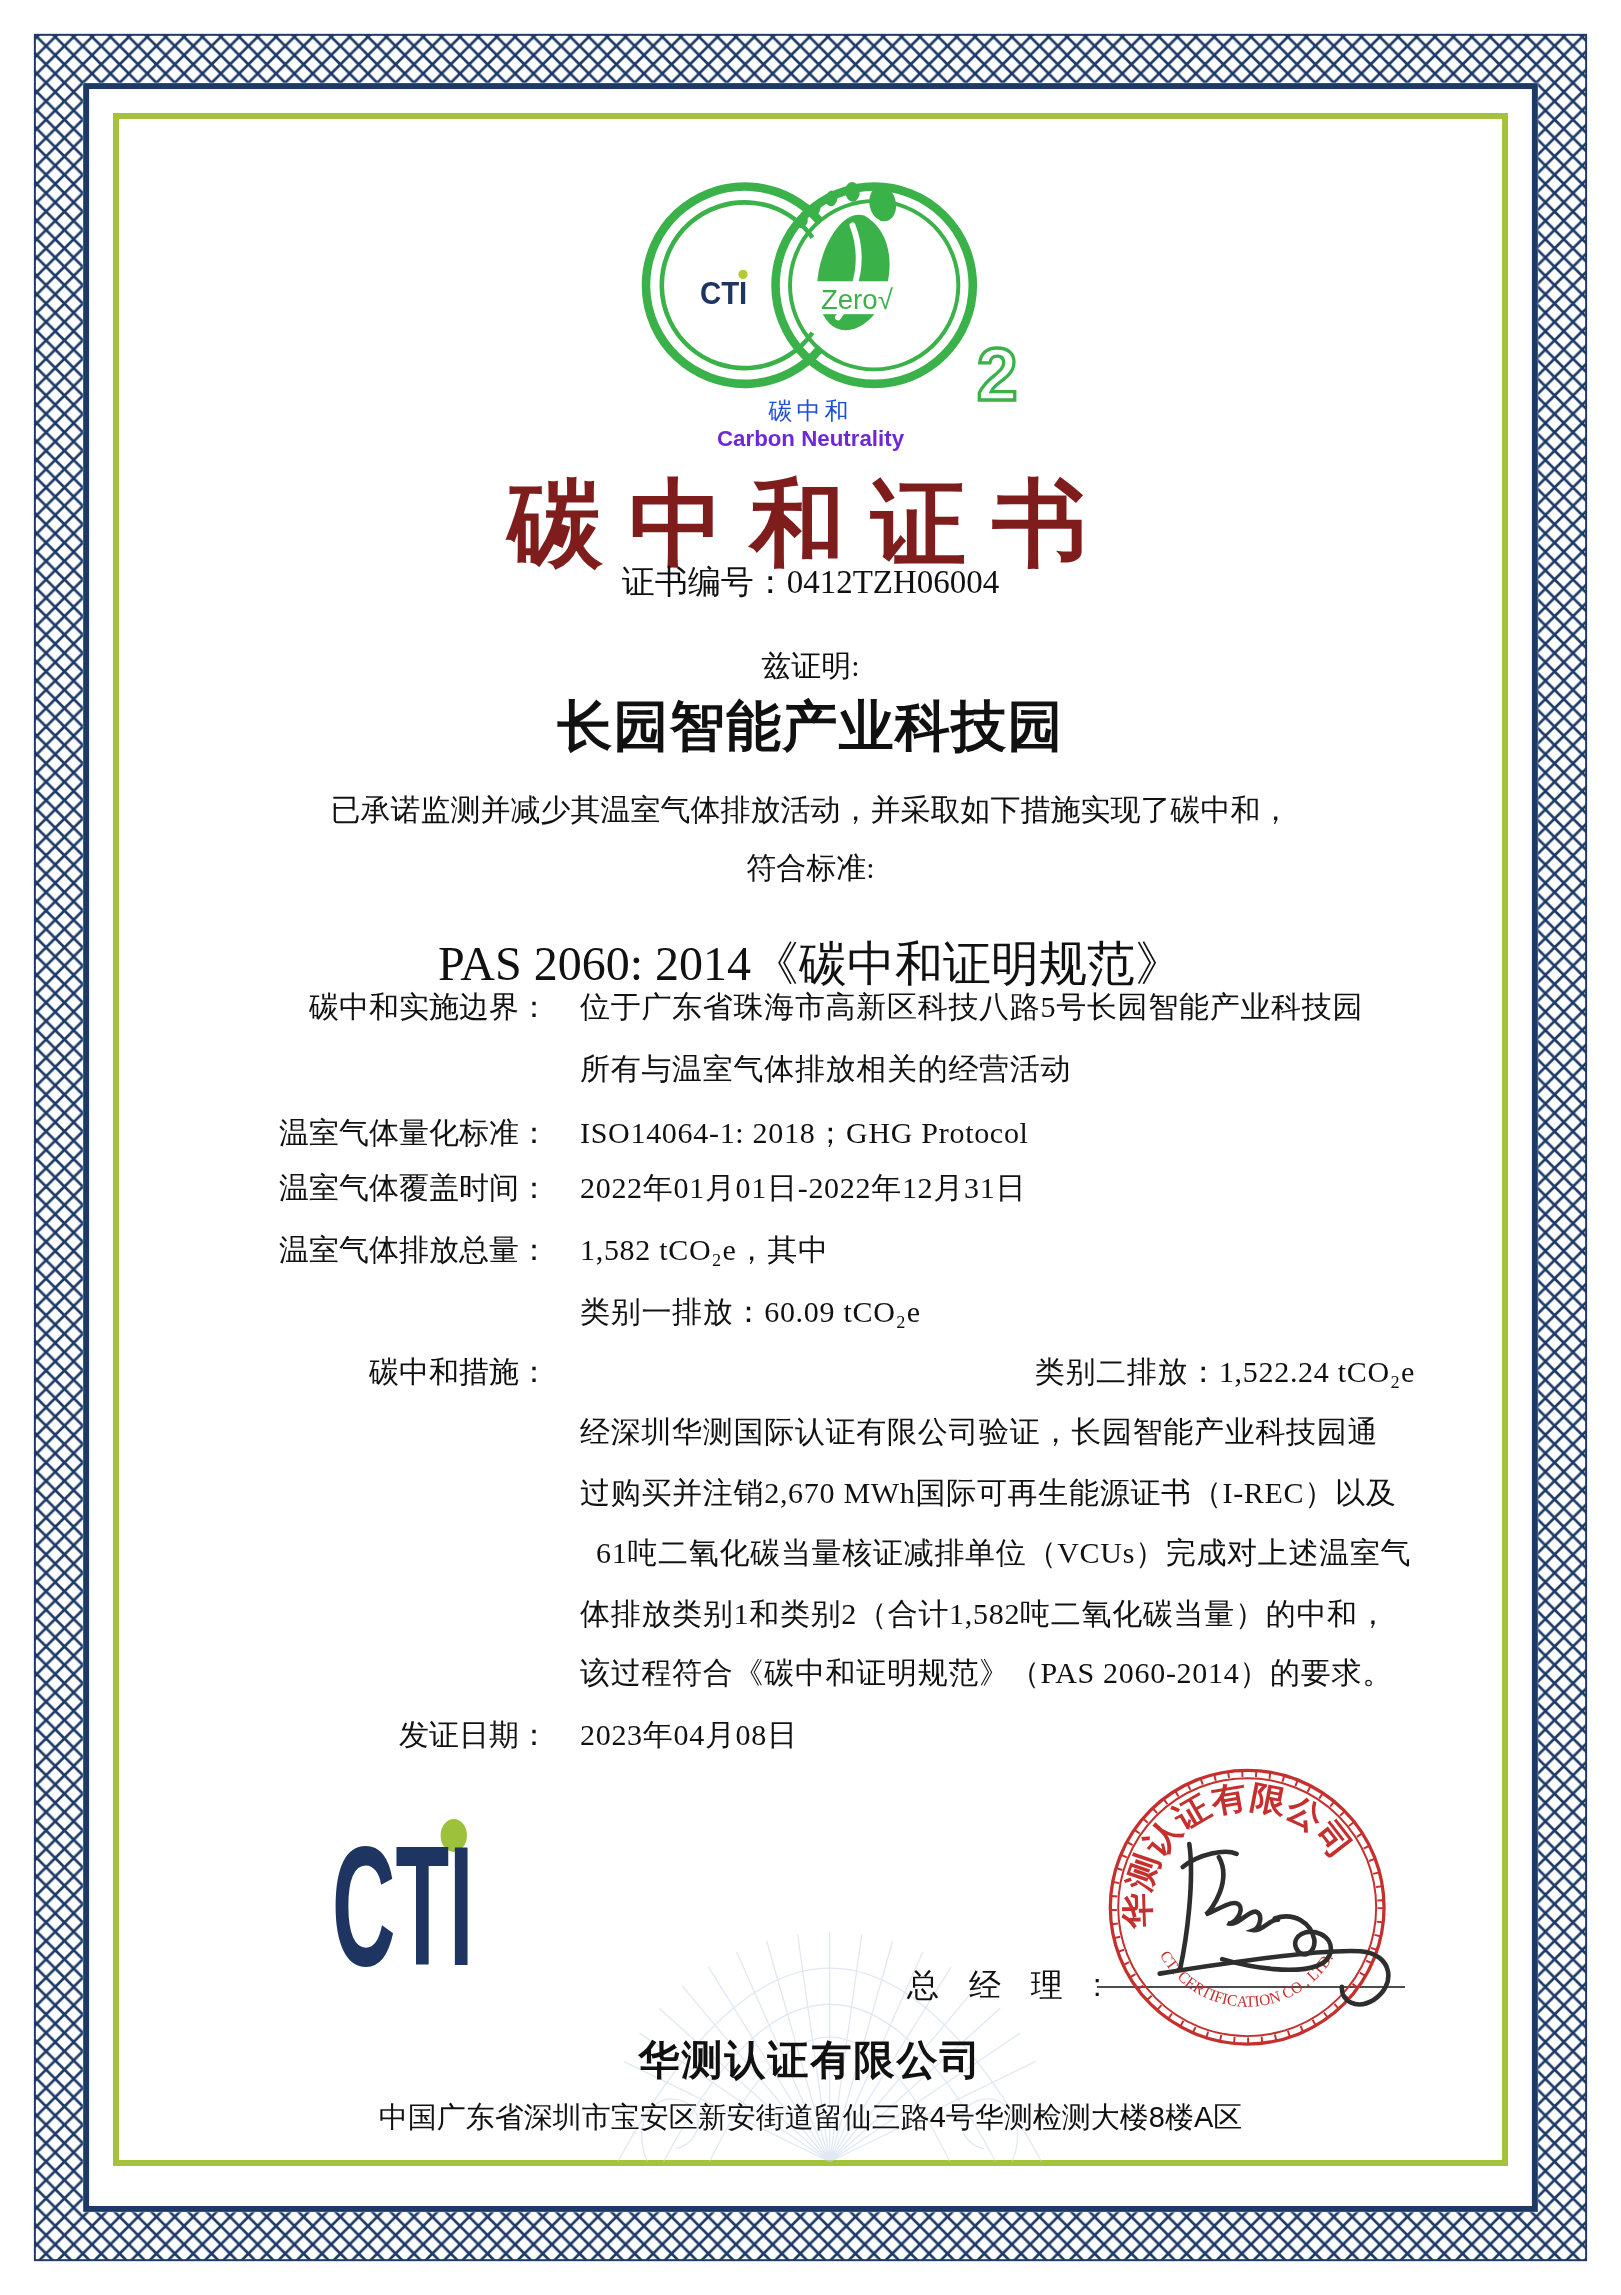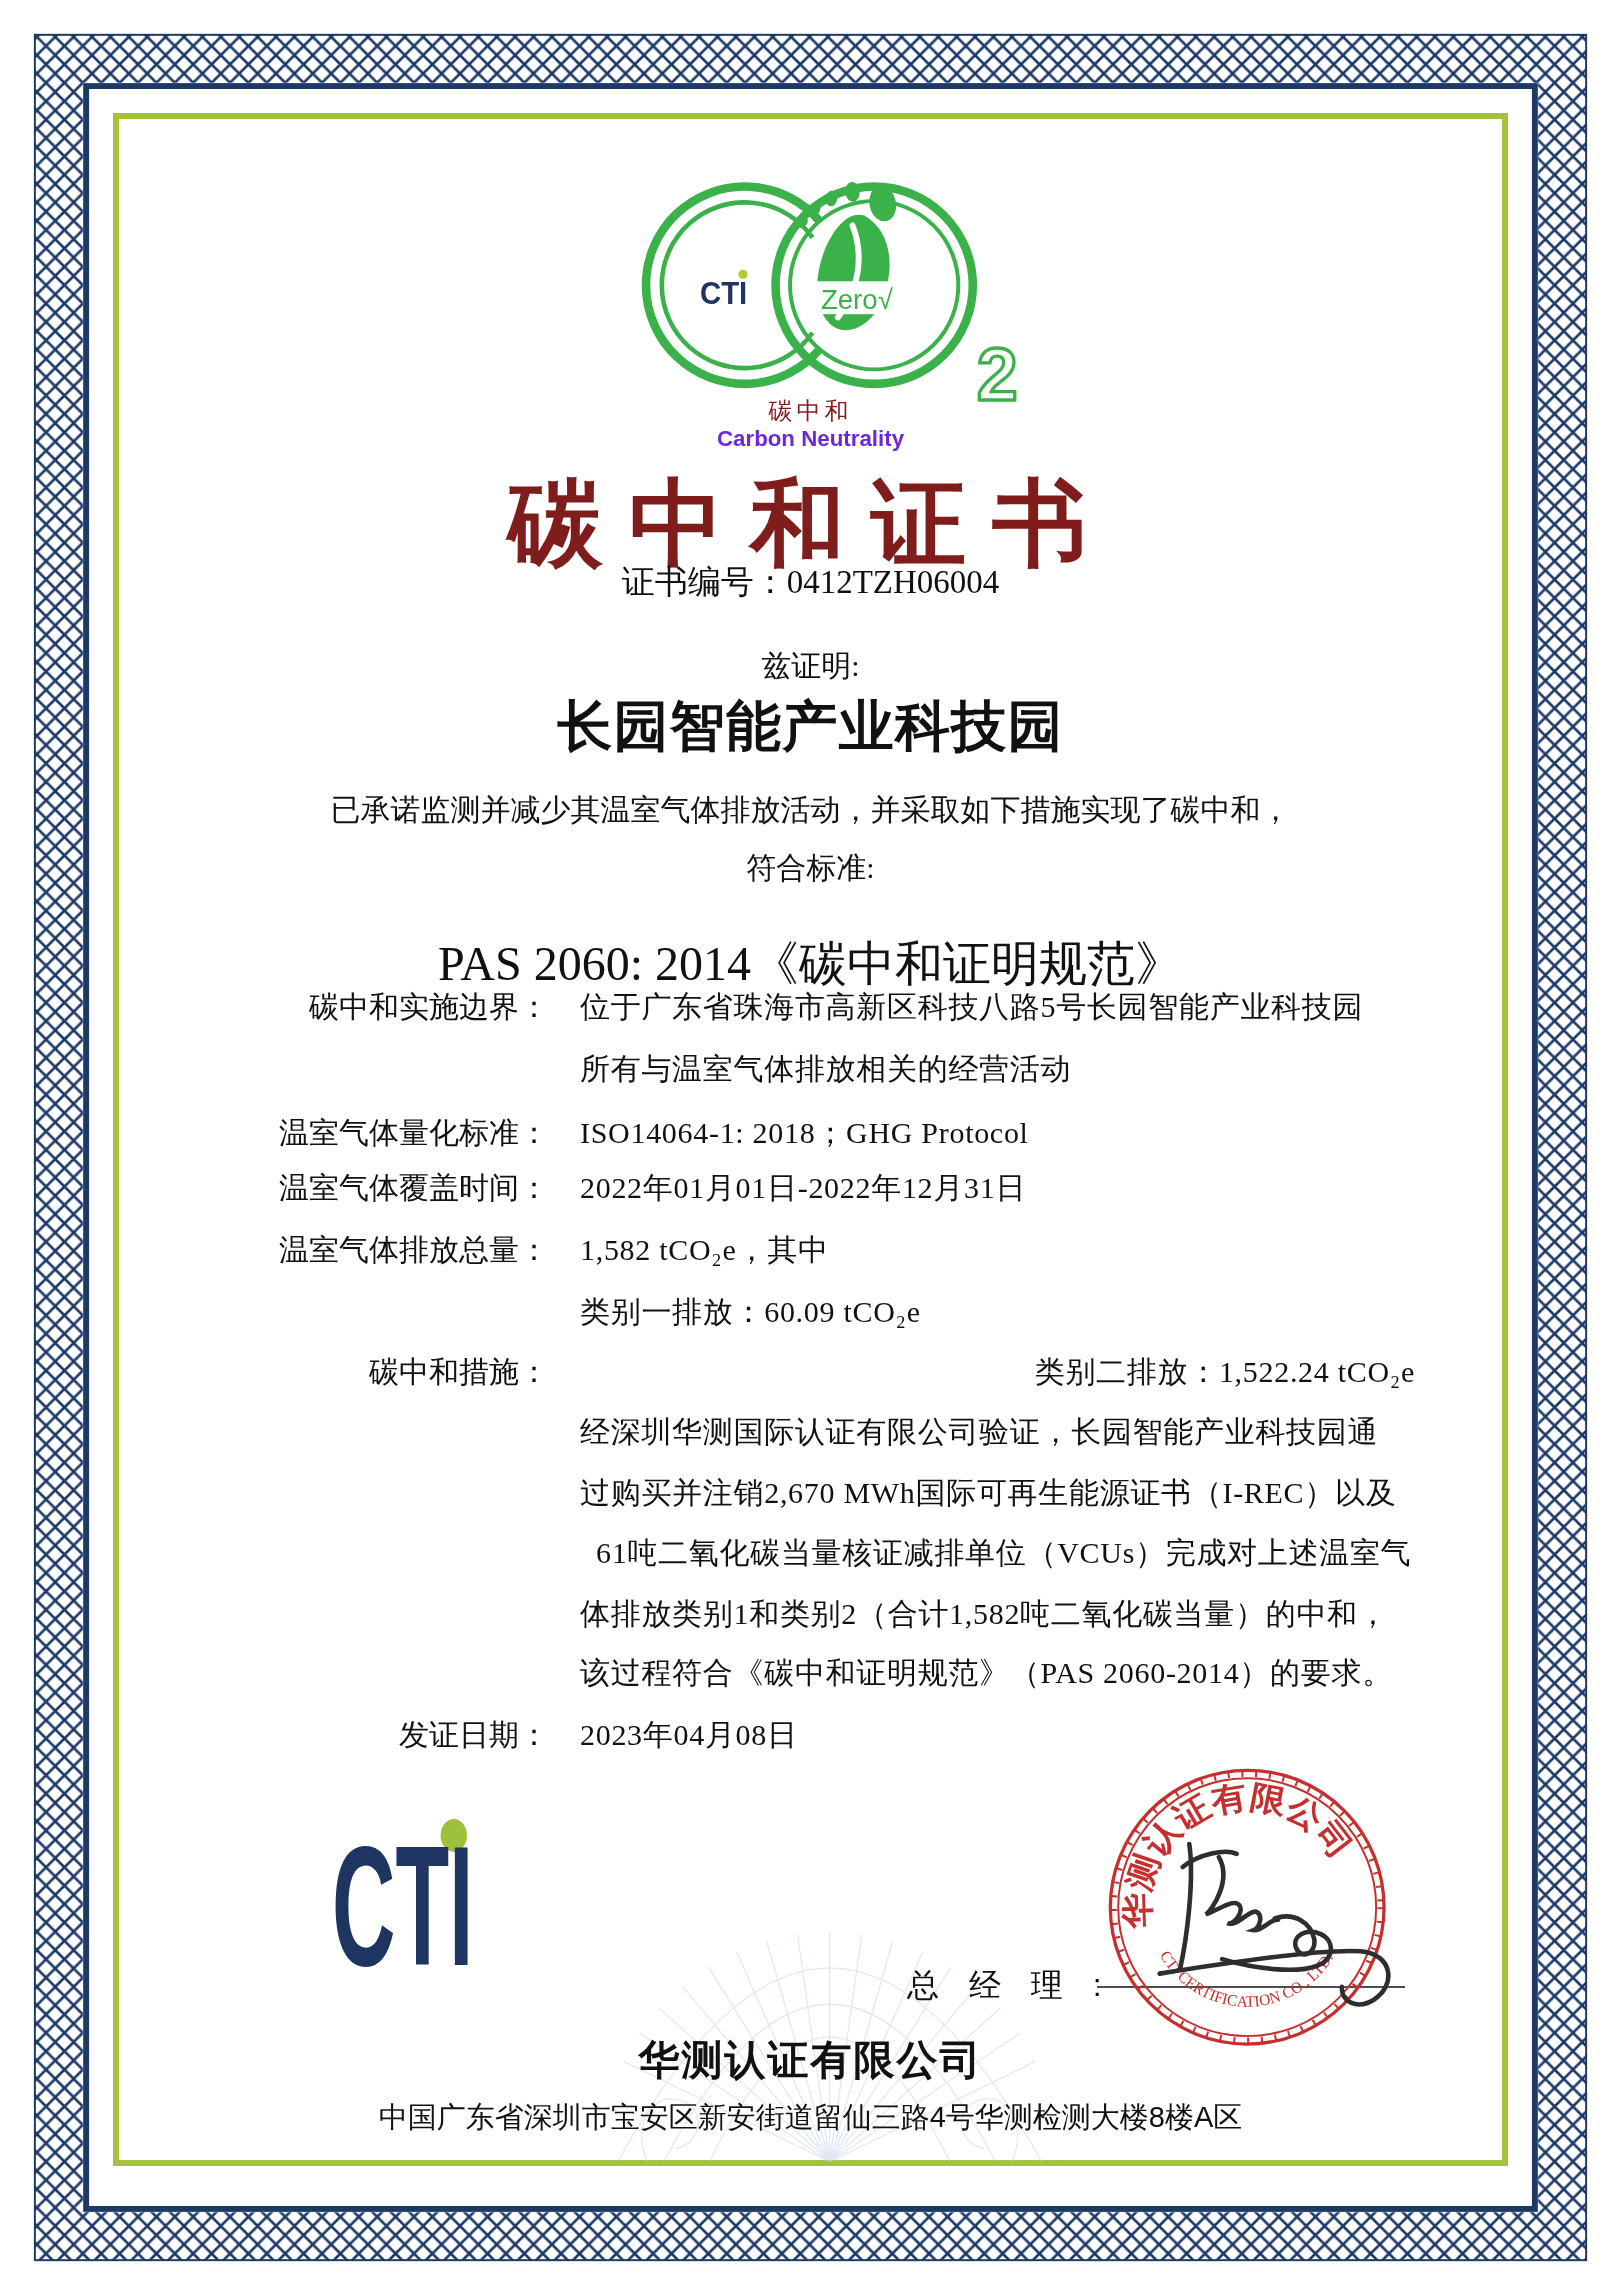--- a/index.html
+++ b/index.html
@@ -7,21 +7,21 @@
     position:relative;
     width:1621px;height:2295px;
     background:#ffffff;
     overflow:hidden;
     font-family:"Liberation Serif", serif;
     color:#111111;
   }
   .abs{position:absolute;}
   .ctr{left:0;width:1621px;text-align:center;}
   
-  .caption-zh{top:395px;font-size:24px;letter-spacing:4px;color:#7f1d1d;font-family:"Liberation Sans",sans-serif;}
+  .caption-zh{top:395px;font-size:24px;letter-spacing:4px;color:#1d4ed8;font-family:"Liberation Sans",sans-serif;}
   .caption-en{top:426px;font-size:22.3px;color:#6d28d9;font-family:"Liberation Sans",sans-serif;font-weight:600;}
   .title{top:474px;font-size:95px;font-weight:bold;color:#7f1d1d;letter-spacing:26px;font-family:"Liberation Sans",sans-serif;line-height:1.05;}
   .certno{top:560px;font-size:33px;}
   .attest{top:646px;font-size:30px;}
   .company{top:690px;font-size:55px;font-weight:bold;font-family:"Liberation Sans",sans-serif;letter-spacing:1.3px;}
   .commitment{top:790px;font-size:30px;}
   .std-intro{top:848px;font-size:30px;}
   .standard{top:932px;font-size:48px;}
   
   .flabel{left:131px;width:418px;text-align:right;font-size:30px;line-height:1.2;}

